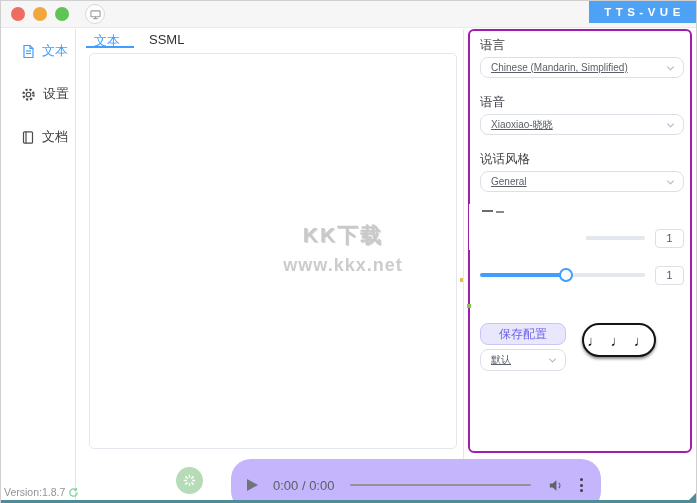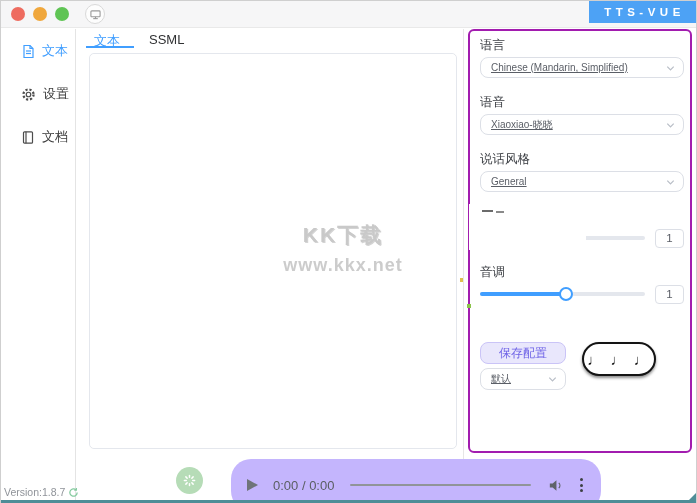--- a/index.html
+++ b/index.html
@@ -247,21 +247,20 @@
         </div>
         <input class="num-input" value="1" style="">
         <div class="patch">
           <i class="dash1"></i>
           <i class="dash2"></i>
         </div>
       </div>
     </div>
 
     <div class="field">
-      <div class="f-label">音调</div>
       <div class="slider-row">
         <div class="slider">
           <div class="slider-fill"></div>
           <div class="slider-thumb"></div>
         </div>
         <input class="num-input" value="1" style="">
       </div>
     </div>
 
     <div class="controls">

